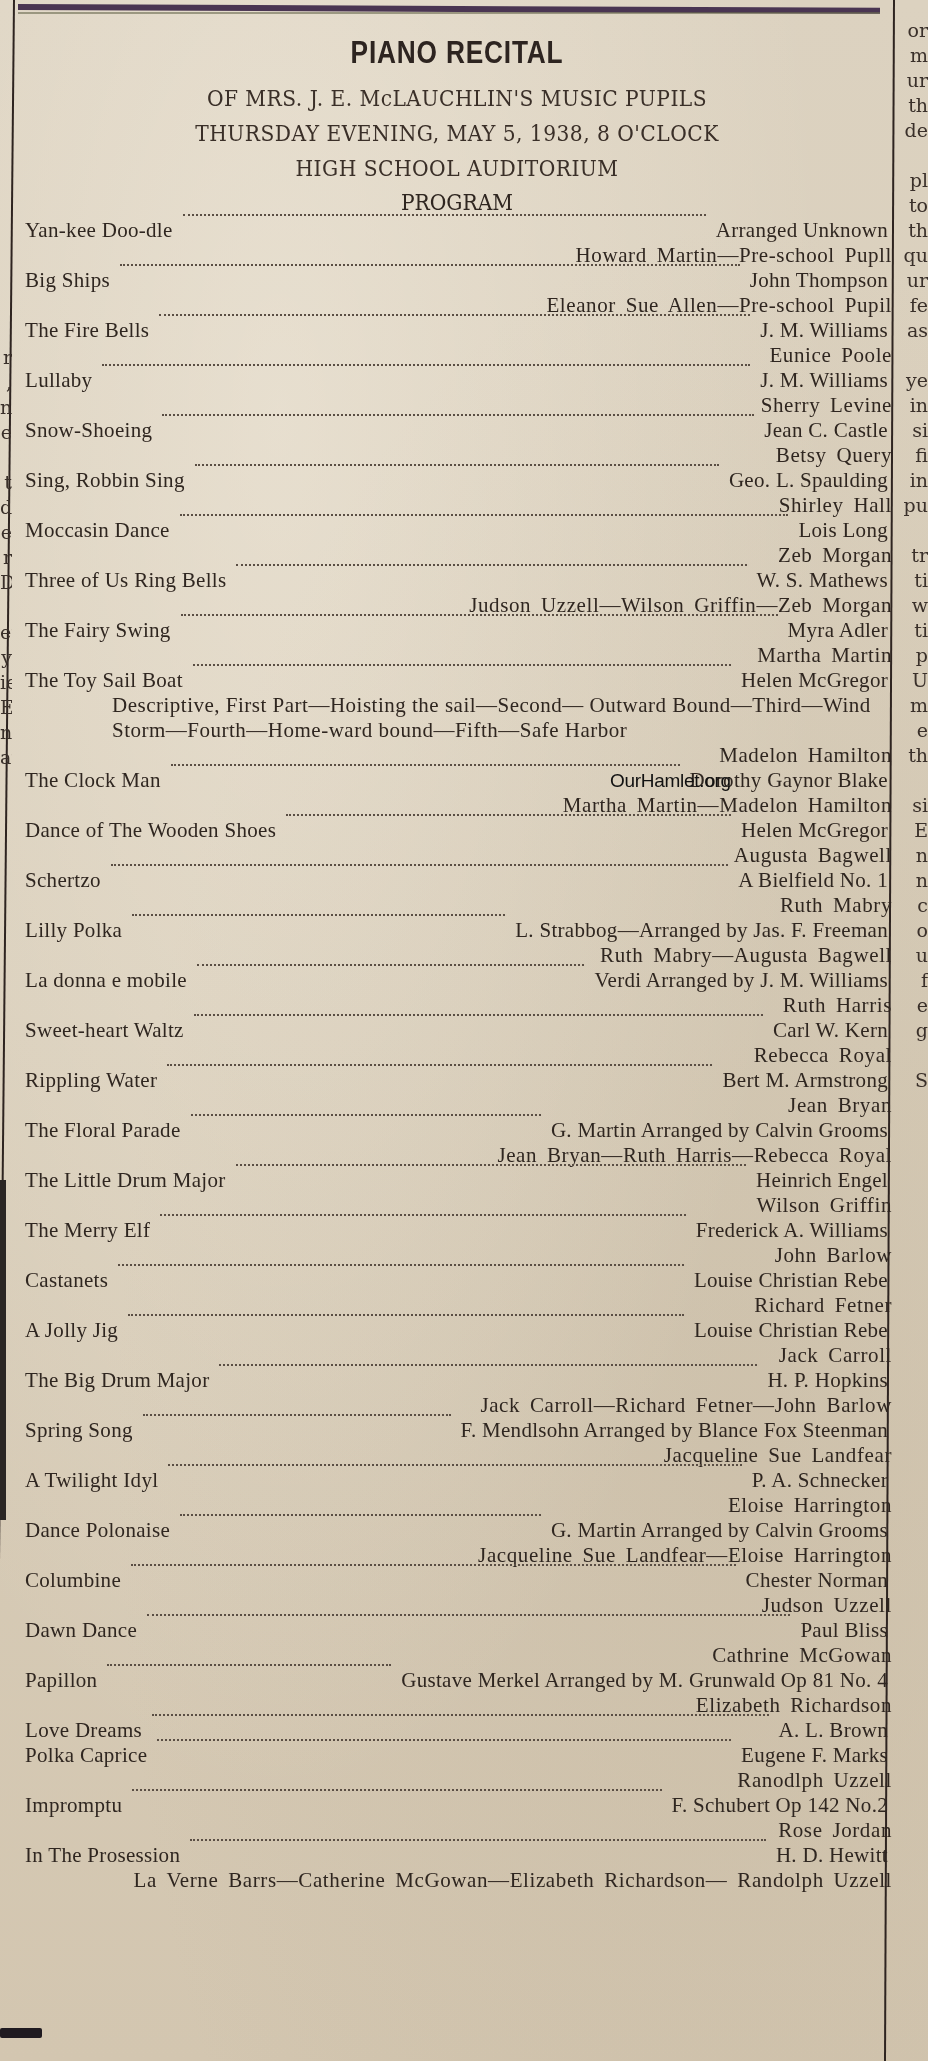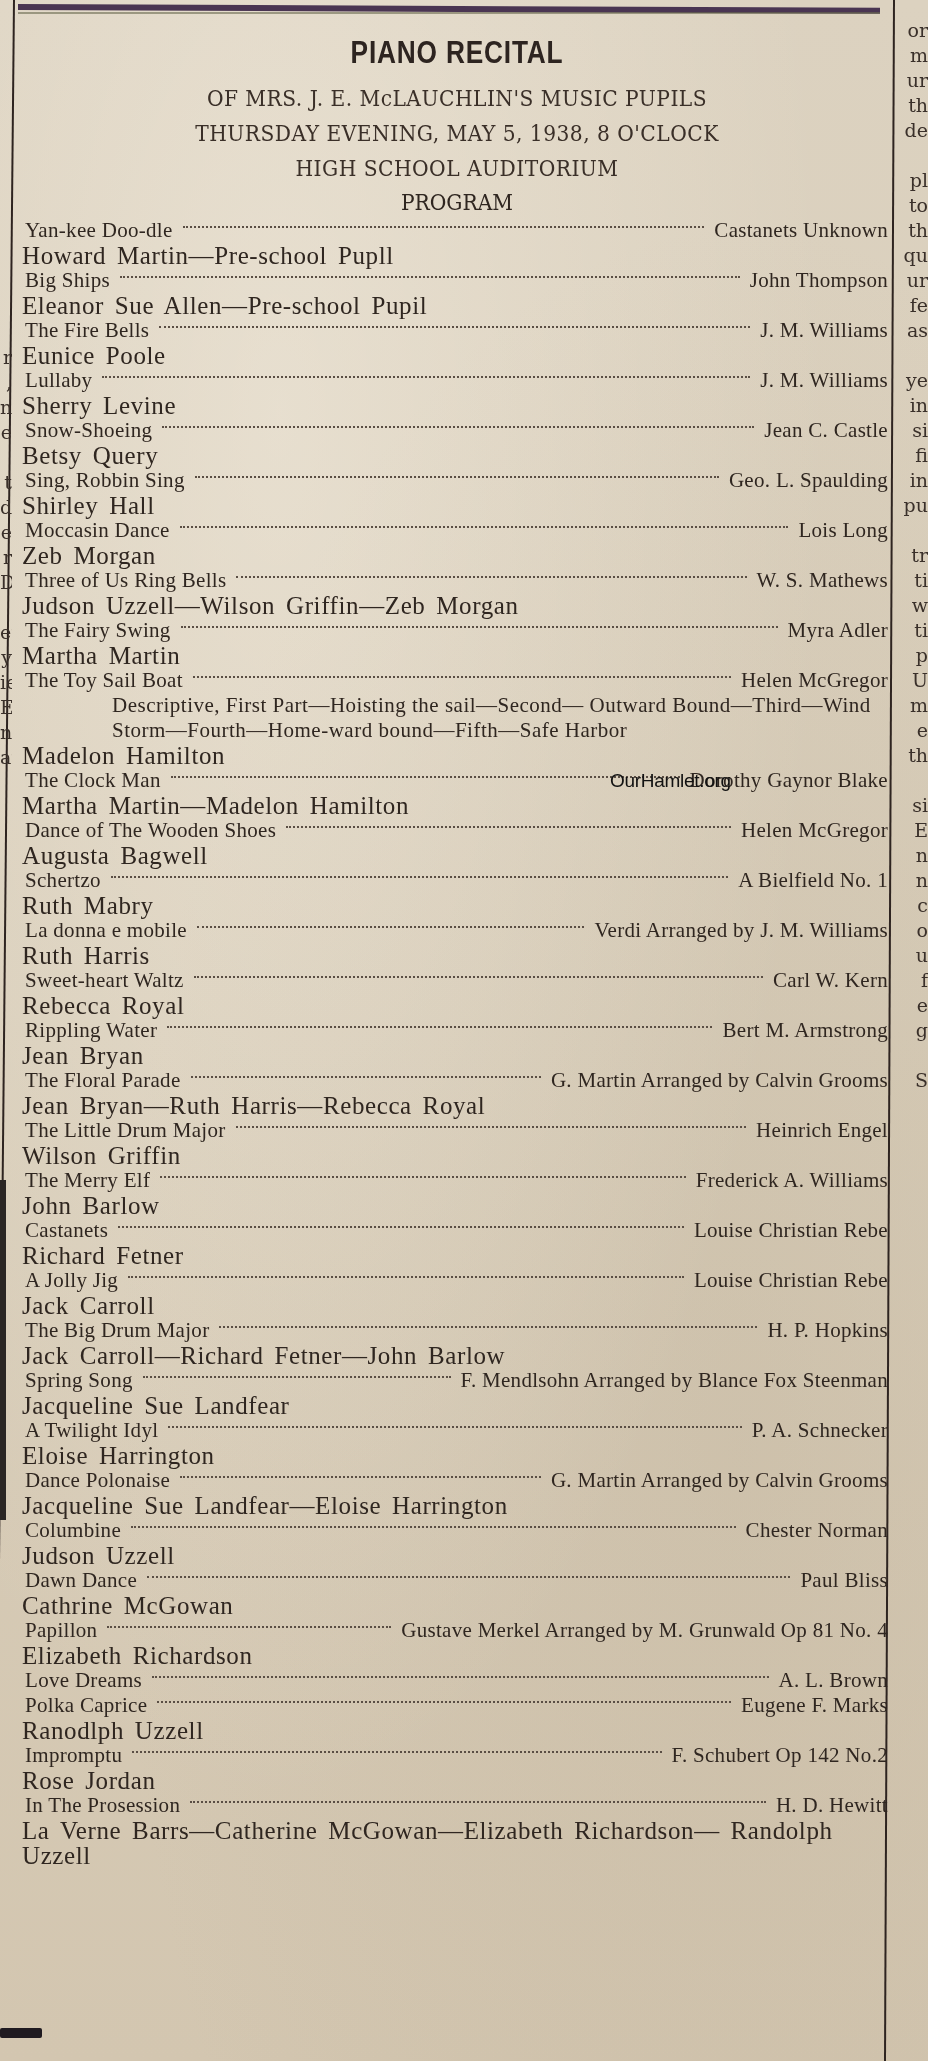--- a/index.html
+++ b/index.html
@@ -108,42 +108,42 @@
       text-align: center;
       font-size: 22px;
       line-height: 26px;
       margin-top: 4px;
       transform: scaleX(0.92);
     }
     .items { margin-top: 2px; }
     .entry { }
     .piece-row {
       display: flex;
-      align-items: center;
+      align-items: flex-start;
       font-size: 21px;
       line-height: 25px;
       padding-left: 3px;
       padding-right: 4px;
       letter-spacing: 0.3px;
       font-family: "Liberation Serif", "DejaVu Serif", serif;
     }
     .piece-row .piece { white-space: nowrap; }
     .piece-row .leader {
       flex: 1 1 auto;
       margin: 0 10px;
       border-bottom: 2px dotted #5a4e44;
       height: 0;
       position: relative;
       top: -4px;
       min-width: 20px;
     }
     .piece-row .composer { white-space: nowrap; }
     .performer {
-      text-align: left;
-      font-size: 25px;
+      text-align: right;
+      font-size: 21px;
       line-height: 25px;
       letter-spacing: 0.6px;
       font-family: "Liberation Serif", "DejaVu Serif", serif;
       word-spacing: 4px;
     }
     .description {
       font-size: 21px;
       line-height: 25px;
       padding-left: 90px;
       letter-spacing: 0.5px;
@@ -235,21 +235,21 @@
   <div class="subhead">OF MRS. J. E. McLAUCHLIN'S MUSIC PUPILS</div>
   <div class="subhead">THURSDAY EVENING, MAY 5, 1938, 8 O'CLOCK</div>
   <div class="subhead">HIGH SCHOOL AUDITORIUM</div>
   <div class="program-label">PROGRAM</div>
 
   <div class="items" id="items">
       <div class="entry">
         <div class="piece-row">
           <span class="piece">Yan-kee Doo-dle</span>
           <span class="leader"></span>
-          <span class="composer">Castanets Unknown</span>
+          <span class="composer">Arranged Unknown</span>
         </div>
         <div class="performer">Howard Martin—Pre-school Pupll</div>
       </div>
       <div class="entry">
         <div class="piece-row">
           <span class="piece">Big Ships</span>
           <span class="leader"></span>
           <span class="composer">John Thompson</span>
         </div>
         <div class="performer">Eleanor Sue Allen—Pre-school Pupil</div>
@@ -338,20 +338,28 @@
       <div class="entry">
         <div class="piece-row">
           <span class="piece">Schertzo</span>
           <span class="leader"></span>
           <span class="composer">A Bielfield No. 1</span>
         </div>
         <div class="performer">Ruth Mabry</div>
       </div>
       <div class="entry">
         <div class="piece-row">
+          <span class="piece">Lilly Polka</span>
+          <span class="leader"></span>
+          <span class="composer">L. Strabbog—Arranged by Jas. F. Freeman</span>
+        </div>
+        <div class="performer">Ruth Mabry—Augusta Bagwell</div>
+      </div>
+      <div class="entry">
+        <div class="piece-row">
           <span class="piece">La donna e mobile</span>
           <span class="leader"></span>
           <span class="composer">Verdi Arranged by J. M. Williams</span>
         </div>
         <div class="performer">Ruth Harris</div>
       </div>
       <div class="entry">
         <div class="piece-row">
           <span class="piece">Sweet-heart Waltz</span>
           <span class="leader"></span>

